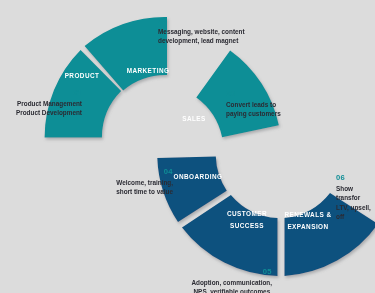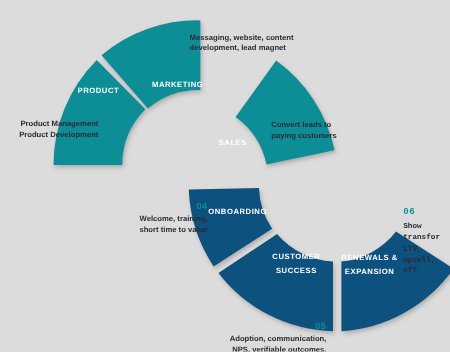--- a/index.html
+++ b/index.html
@@ -156,19 +156,19 @@
     <div class="desc">Welcome, training,
 short time to value</div>
   </div>
 
   <div class="callout" style="left:152px; top:227px; width:120px; text-align:right;margin-top:40px;">
     <div class="num">05</div>
     <div class="desc">Adoption, communication,
 NPS, verifiable outcomes,</div>
   </div>
 
-  <div class="callout clipped" style="left:336px; top:173px; width:39px;font-family:Liberation Mono, monospace;">
+  <div class="callout clipped" style="left:336px; top:173px; width:39px;">
     <div class="num">06</div>
     <div class="desc">Show transfor
 LTV, upsell, off</div>
   </div>
 
 </div>
 
 </body></html>

